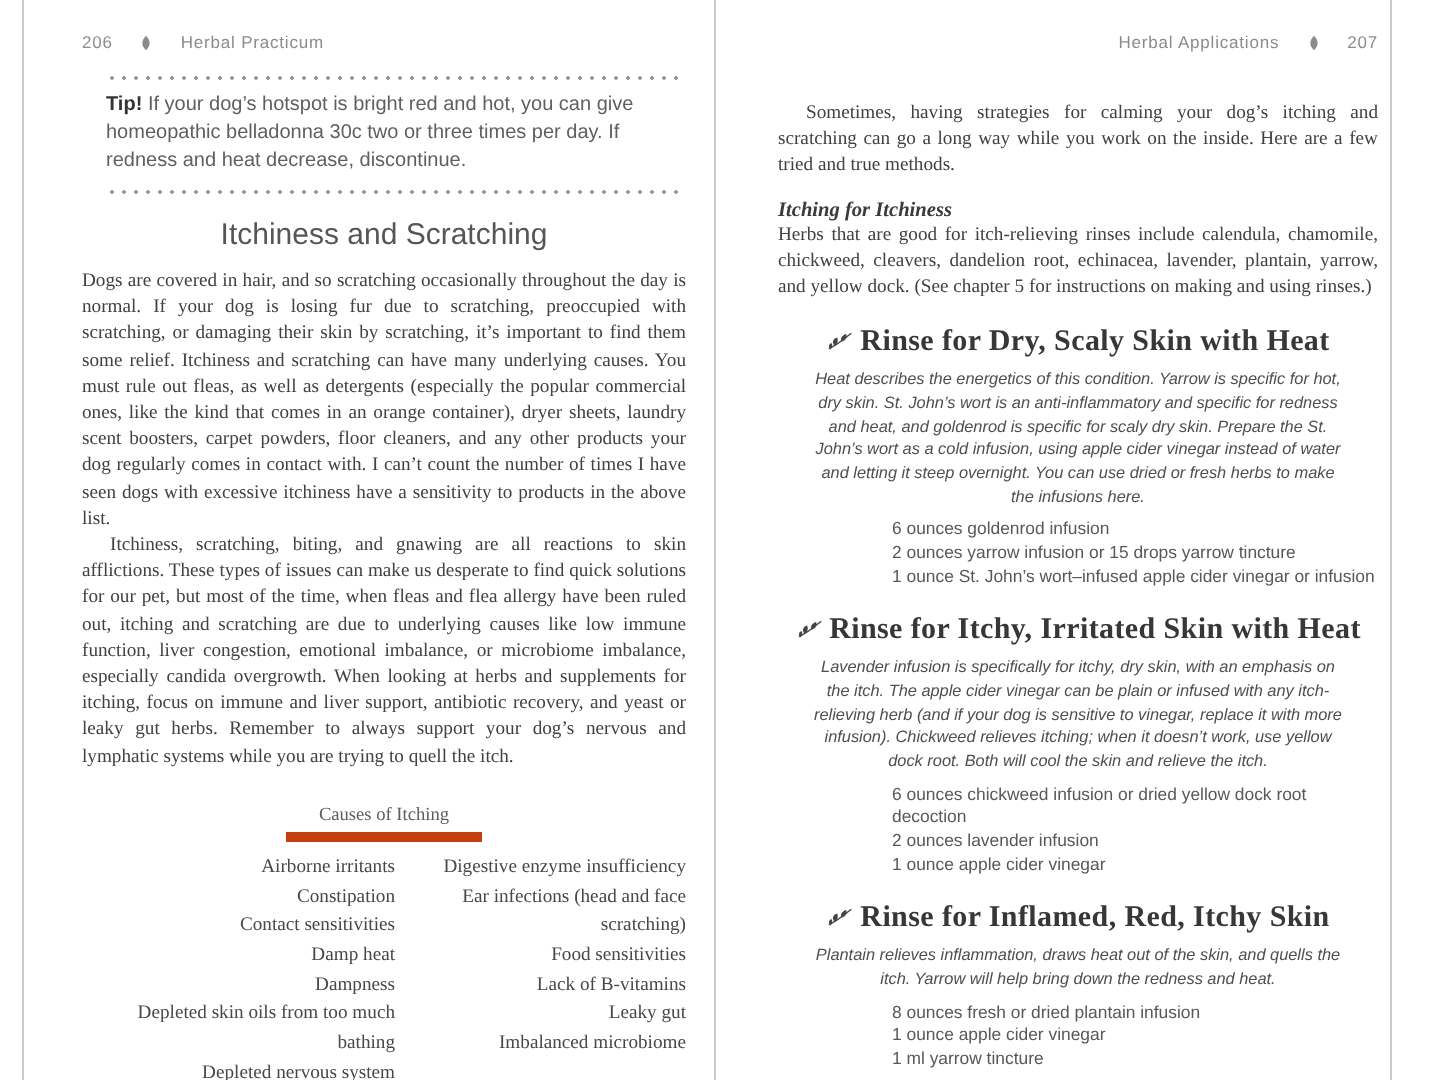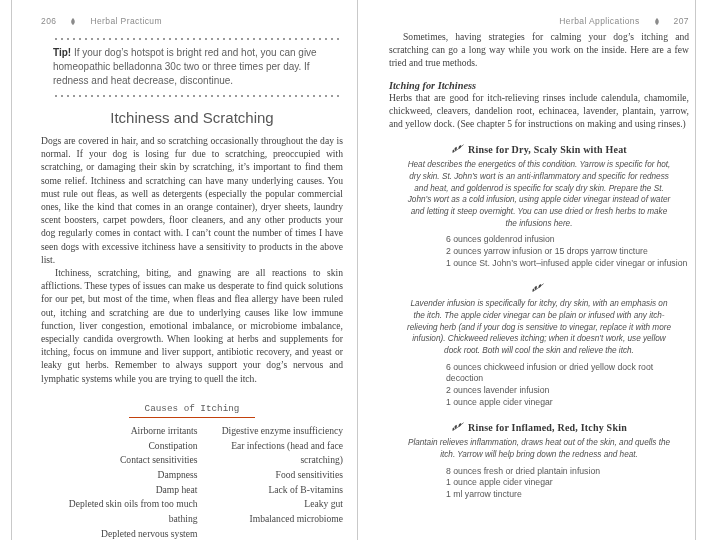--- a/index.html
+++ b/index.html
@@ -69,24 +69,24 @@
     text-align:justify;
     color:#414141;
   }
   .body-para.indent { text-indent:14px; margin-top:0; }
   .body-para.tight { margin-top:0; }
 
   
   .causes-title-wrap { text-align:center; margin-top:12px; }
   .causes-title {
     display:inline-block;
-    font-family:Liberation Mono, monospace;
+    font-family:Liberation Serif, serif;
     font-size:9.3px;
     color:#5d5d5d;
-    border-bottom:1px solid #c2410c;
+    border-bottom:5px solid #c2410c;
     padding:0 16px 3px 16px;
   }
   .causes-cols { display:flex; margin-top:6px; padding-left:11px;text-align:right; }
   .causes-col { width:50%; }
   .causes-col ul { list-style:none; }
   .causes-col li {
     font-size:9.6px;
     line-height:14.7px;
     color:#474747;
     padding-left:13px;
@@ -97,21 +97,21 @@
   .sub-head {
     margin-top:10px;
     font-size:10.3px;
     font-weight:bold;
     font-style:italic;
     color:#3a3a3a;
   }
   .rinse-section { margin-top:13px; }
   .rinse-title {
     text-align:center;
-    font-size:10px;
+    font-size:15px;
     font-weight:bold;
     color:#373737;
     letter-spacing:0.2px;
   }
   .sprig { width:14px; height:11px; display:inline-block; vertical-align:-1px; margin-right:3px; }
   .sprig svg { display:block; width:100%; height:100%; }
   .rinse-note {
     margin-top:4px;
     padding:0 17px;
     text-align:center;
@@ -165,22 +165,22 @@
   <div class="causes-title-wrap">
     <span class="causes-title">Causes of Itching</span>
   </div>
 
   <div class="causes-cols">
     <div class="causes-col">
       <ul>
         <li>Airborne irritants</li>
         <li>Constipation</li>
         <li>Contact sensitivities</li>
+        <li>Damp heat</li>
         <li>Dampness</li>
-        <li>Damp heat</li>
         <li>Depleted skin oils from too much bathing</li>
         <li>Depleted nervous system</li>
       </ul>
     </div>
     <div class="causes-col">
       <ul>
         <li>Digestive enzyme insufficiency</li>
         <li>Ear infections (head and face scratching)</li>
         <li>Food sensitivities</li>
         <li>Lack of B-vitamins</li>
@@ -196,21 +196,21 @@
   <div class="running-head right">
     <span>Herbal Applications</span>
     <span class="leaf-orn">
       <svg viewBox="0 0 10 14">
           <path d="M5 1 C8.5 4.5 9.5 9 5 13 C0.5 9 1.5 4.5 5 1 Z M5 2.5 L5 12" fill="#8b8b8b"></path>
         </svg>
     </span>
     <span>207</span>
   </div>
 
-  <p class="body-para indent" style="margin-top:4px;">Sometimes, having strategies for calming your dog’s itching and scratching can go a long way while you work on the inside. Here are a few tried and true methods.</p>
+  <p class="body-para indent" style="margin-top:24px;">Sometimes, having strategies for calming your dog’s itching and scratching can go a long way while you work on the inside. Here are a few tried and true methods.</p>
 
   <h2 class="sub-head">Itching for Itchiness</h2>
 
   <p class="body-para tight">Herbs that are good for itch-relieving rinses include calendula, chamomile, chickweed, cleavers, dandelion root, echinacea, lavender, plantain, yarrow, and yellow dock. (See chapter 5 for instructions on making and using rinses.)</p>
 
   <div class="rinse-section">
     <div class="rinse-title">
       <span class="sprig">
         <svg viewBox="0 0 20 15">
             <path d="M2 13 C7 11 12 7 18 2" stroke="#454545" stroke-width="1" fill="none"></path>
@@ -230,21 +230,21 @@
 
   <div class="rinse-section">
     <div class="rinse-title">
       <span class="sprig">
         <svg viewBox="0 0 20 15">
             <path d="M2 13 C7 11 12 7 18 2" stroke="#454545" stroke-width="1" fill="none"></path>
             <path d="M6 11 C4 8 5 6 8 5 C9 8 8 10 6 11 Z" fill="#454545"></path>
             <path d="M11 8 C10 5 12 3 14.5 2.5 C15 5.5 13.5 7.5 11 8 Z" fill="#454545"></path>
             <path d="M3 13.5 C1.5 11.5 2 9.8 4 9 C5 11 4.6 12.7 3 13.5 Z" fill="#454545"></path>
           </svg>
-      </span>
+      </span><span>Rinse for Itchy, Irritated Skin with Heat</span>
     </div>
     <p class="rinse-note">Lavender infusion is specifically for itchy, dry skin, with an emphasis on the itch. The apple cider vinegar can be plain or infused with any itch-relieving herb (and if your dog is sensitive to vinegar, replace it with more infusion). Chickweed relieves itching; when it doesn’t work, use yellow dock root. Both will cool the skin and relieve the itch.</p>
     <div class="ing-list">
       <div class="ing">6 ounces chickweed infusion or dried yellow dock root decoction</div>
       <div class="ing">2 ounces lavender infusion</div>
       <div class="ing">1 ounce apple cider vinegar</div>
     </div>
   </div>
 
   <div class="rinse-section">

